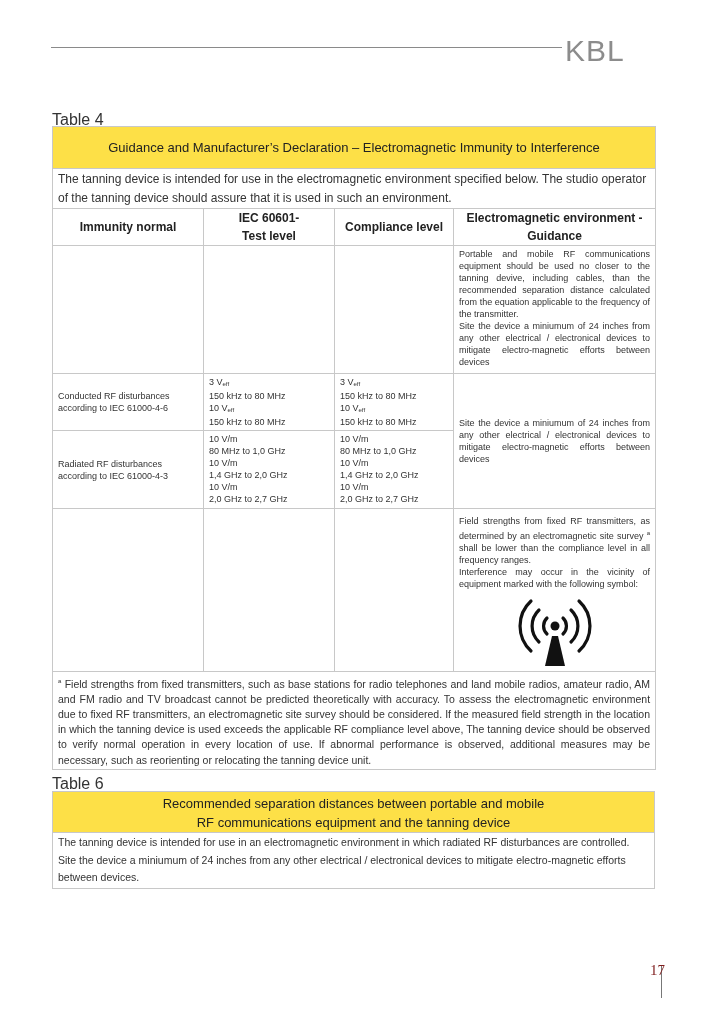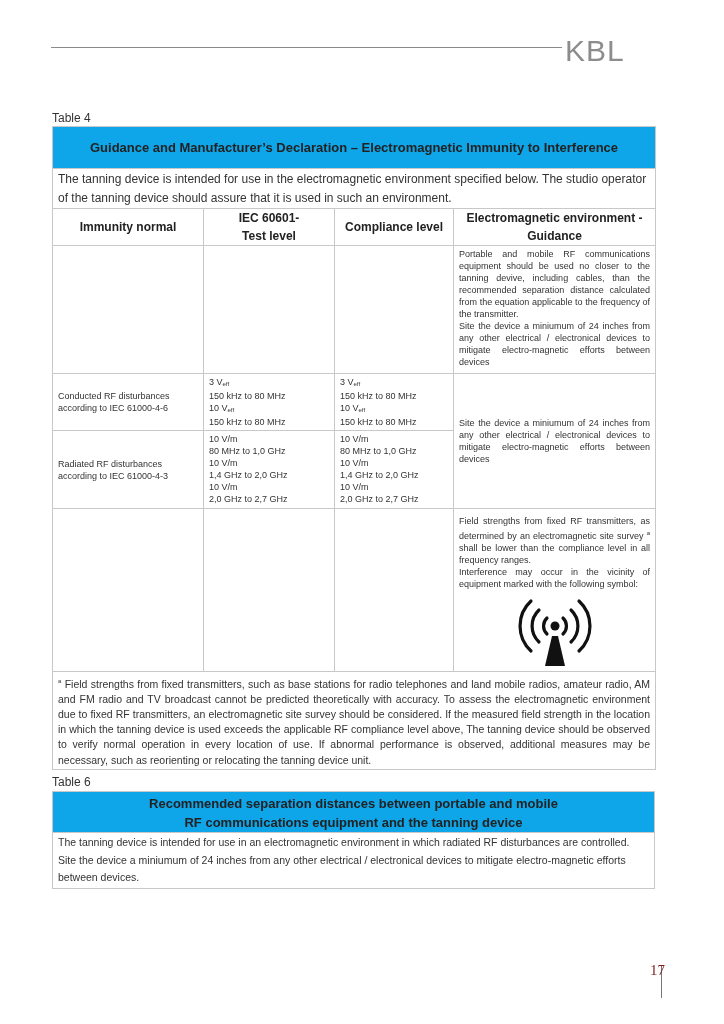--- a/index.html
+++ b/index.html
@@ -13,30 +13,30 @@
   .logo {
     position: absolute; left: 563px; top: 36px; height: 30px; display: flex; align-items: center; flex-direction: column;
   }
   .logo-sun { width: 28px; height: 28px; }
   .logo-text {
     font-size: 30px; color: #8c8c8c; letter-spacing: 1px; margin-left: 2px; line-height: 30px;
     font-family: "Liberation Sans", sans-serif; font-weight: normal;
   }
 
   .table-label {
-    position: absolute; left: 52px; font-size: 12px; color: #333; text-align: center;
+    position: absolute; left: 52px; font-size: 16px; color: #333; text-align: center;
   }
   table.t {
     position: absolute; left: 52px; width: 603px; border-collapse: collapse; table-layout: fixed;
   }
   table.t td, table.t th {
     border: 1px solid #c8c8c8; vertical-align: top; padding: 0;
   }
   .title-cell {
-    background: #0ea5e9; text-align: center; font-weight: bold; font-size: 13px; color: #222;
+    background: #fde047; text-align: center; font-weight: normal; font-size: 13px; color: #222;
   }
   .intro-cell { font-size: 12px; line-height: 19px; padding: 1px 5px 0 5px !important; color: #333; }
   .hdr { font-weight: bold; font-size: 12px; text-align: center; vertical-align: middle !important; line-height: 18px; color: #222; }
   .small { font-size: 9px; line-height: 12px; color: #333; padding: 2px 5px !important; }
   .just { text-align: justify; }
   .vmid { vertical-align: middle !important; }
   sub { font-size: 6px; vertical-align: -1px; }
   .foot-cell { font-size: 10.5px; line-height: 15.2px; padding: 2px 5px 1px 5px !important; text-align: justify; color: #333;}
 
   .footer {

